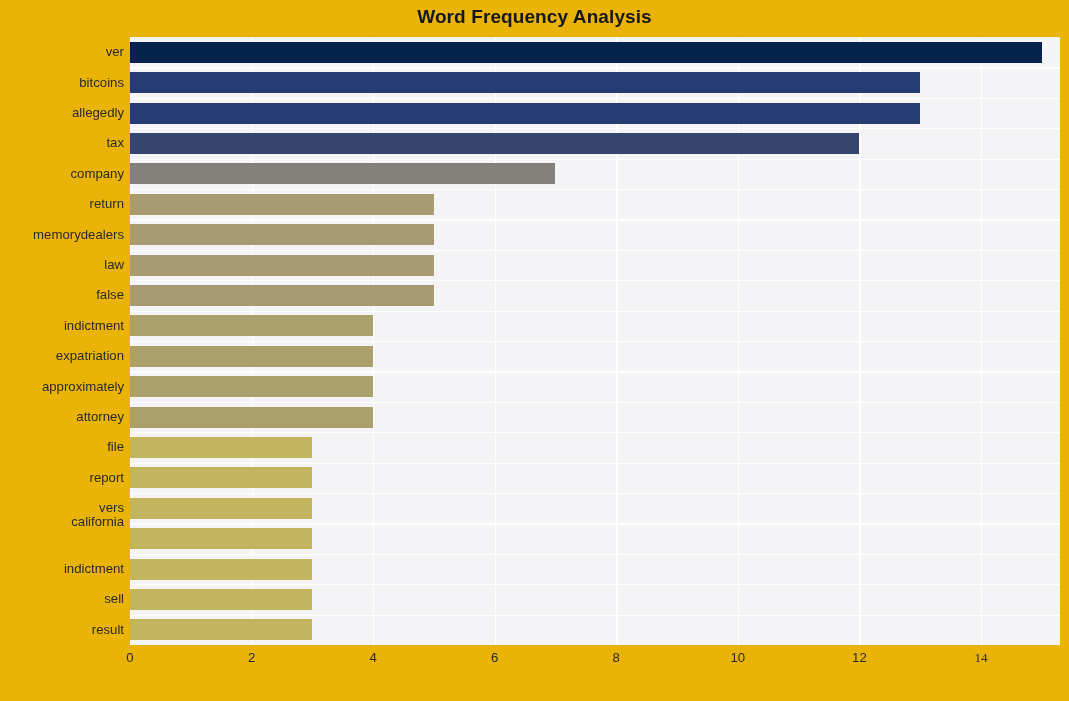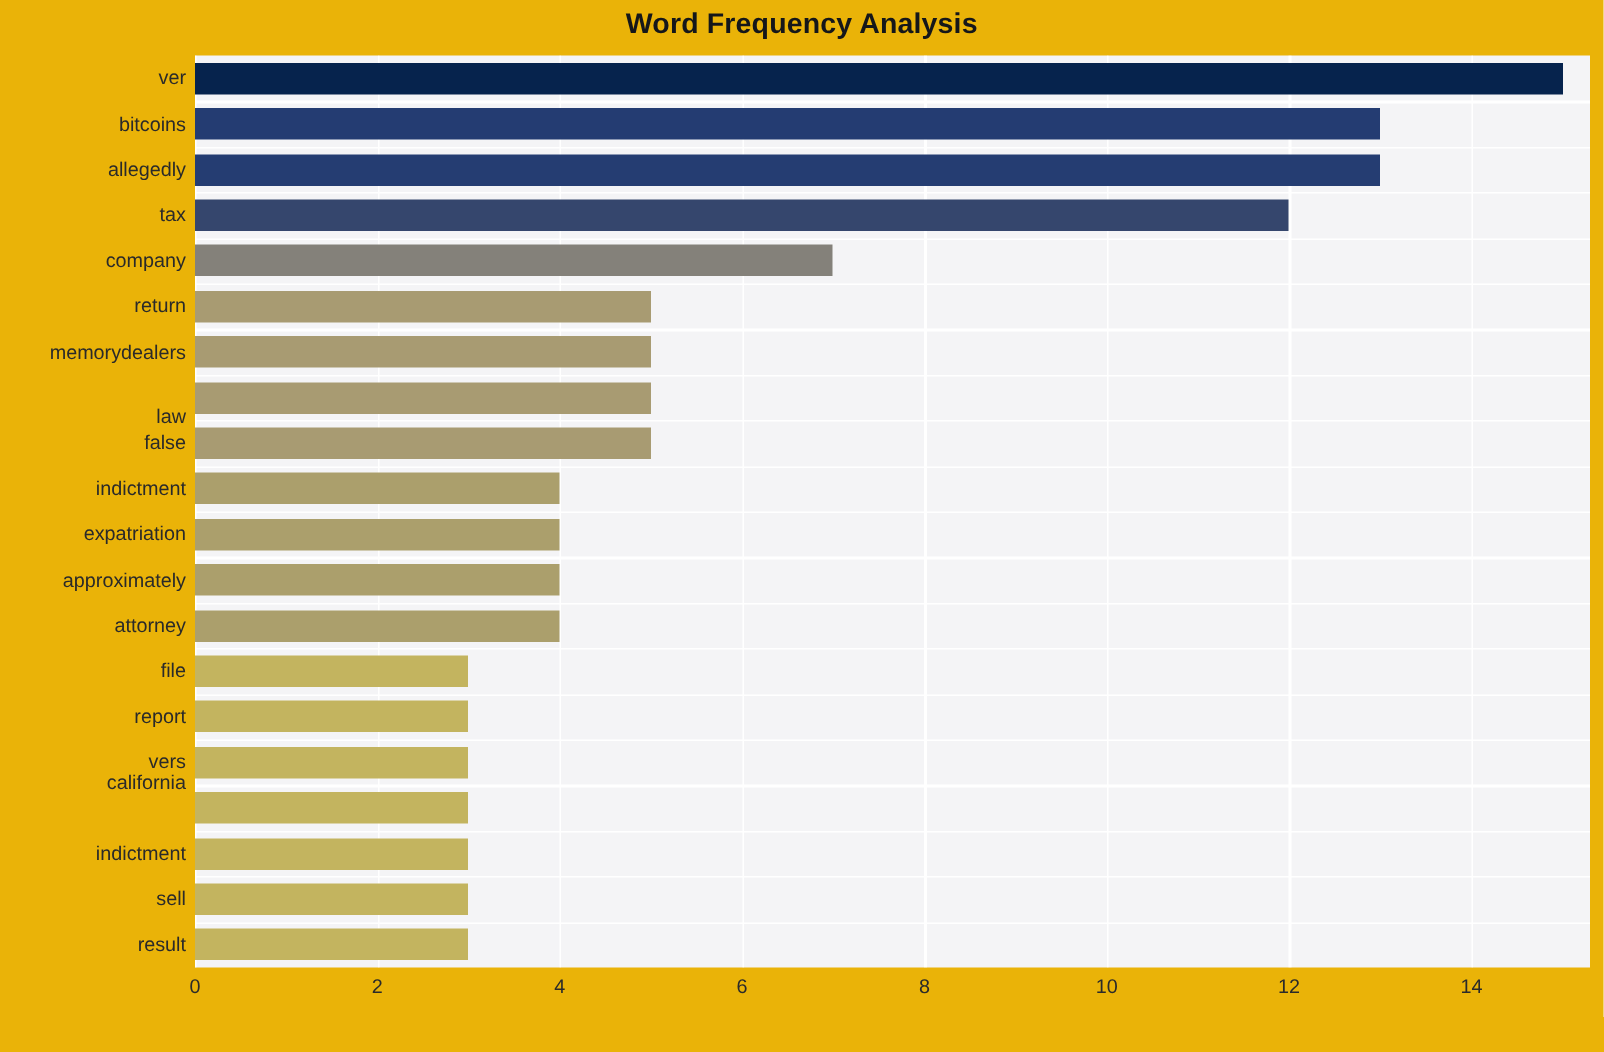--- a/index.html
+++ b/index.html
@@ -162,21 +162,21 @@
     </div>
 
   <div class="ylabels" id="ylabels">
       <div class="ylabel" style="top: 8.2px;">ver</div>
       <div class="ylabel" style="top: 38.6px;">bitcoins</div>
       <div class="ylabel" style="top: 69px;">allegedly</div>
       <div class="ylabel" style="top: 99.4px;">tax</div>
       <div class="ylabel" style="top: 129.8px;">company</div>
       <div class="ylabel" style="top: 160.2px;">return</div>
       <div class="ylabel" style="top: 190.6px;">memorydealers</div>
-      <div class="ylabel" style="top: 234px; text-align: right;">law</div>
+      <div class="ylabel" style="top: 221px; text-align: right;">law</div>
       <div class="ylabel" style="top: 251.4px;">false</div>
       <div class="ylabel" style="top: 281.8px;">indictment</div>
       <div class="ylabel" style="top: 312.2px;">expatriation</div>
       <div class="ylabel" style="top: 342.6px;">approximately</div>
       <div class="ylabel" style="top: 373px;">attorney</div>
       <div class="ylabel" style="top: 403.4px;">file</div>
       <div class="ylabel" style="top: 433.8px;">report</div>
       <div class="ylabel" style="top: 464.2px;">vers</div>
       <div class="ylabel" style="top: 478px;">california</div>
       <div class="ylabel" style="top: 525px;">indictment</div>
@@ -185,17 +185,17 @@
     </div>
 
   <div class="xlabels" id="xlabels">
       <div class="xlabel" style="left: 130px;">0</div>
       <div class="xlabel" style="left: 251.569px;">2</div>
       <div class="xlabel" style="left: 373.137px;">4</div>
       <div class="xlabel" style="left: 494.706px;">6</div>
       <div class="xlabel" style="left: 616.275px;">8</div>
       <div class="xlabel" style="left: 737.843px; text-align: right;">10</div>
       <div class="xlabel" style="left: 859.412px;">12</div>
-      <div class="xlabel" style="left: 980.98px;">14</div>
+      <div class="xlabel" style="left: 980.98px; font-family: Liberation Serif, serif;">14</div>
     </div>
 
 
 </div>
 
 </body></html>

